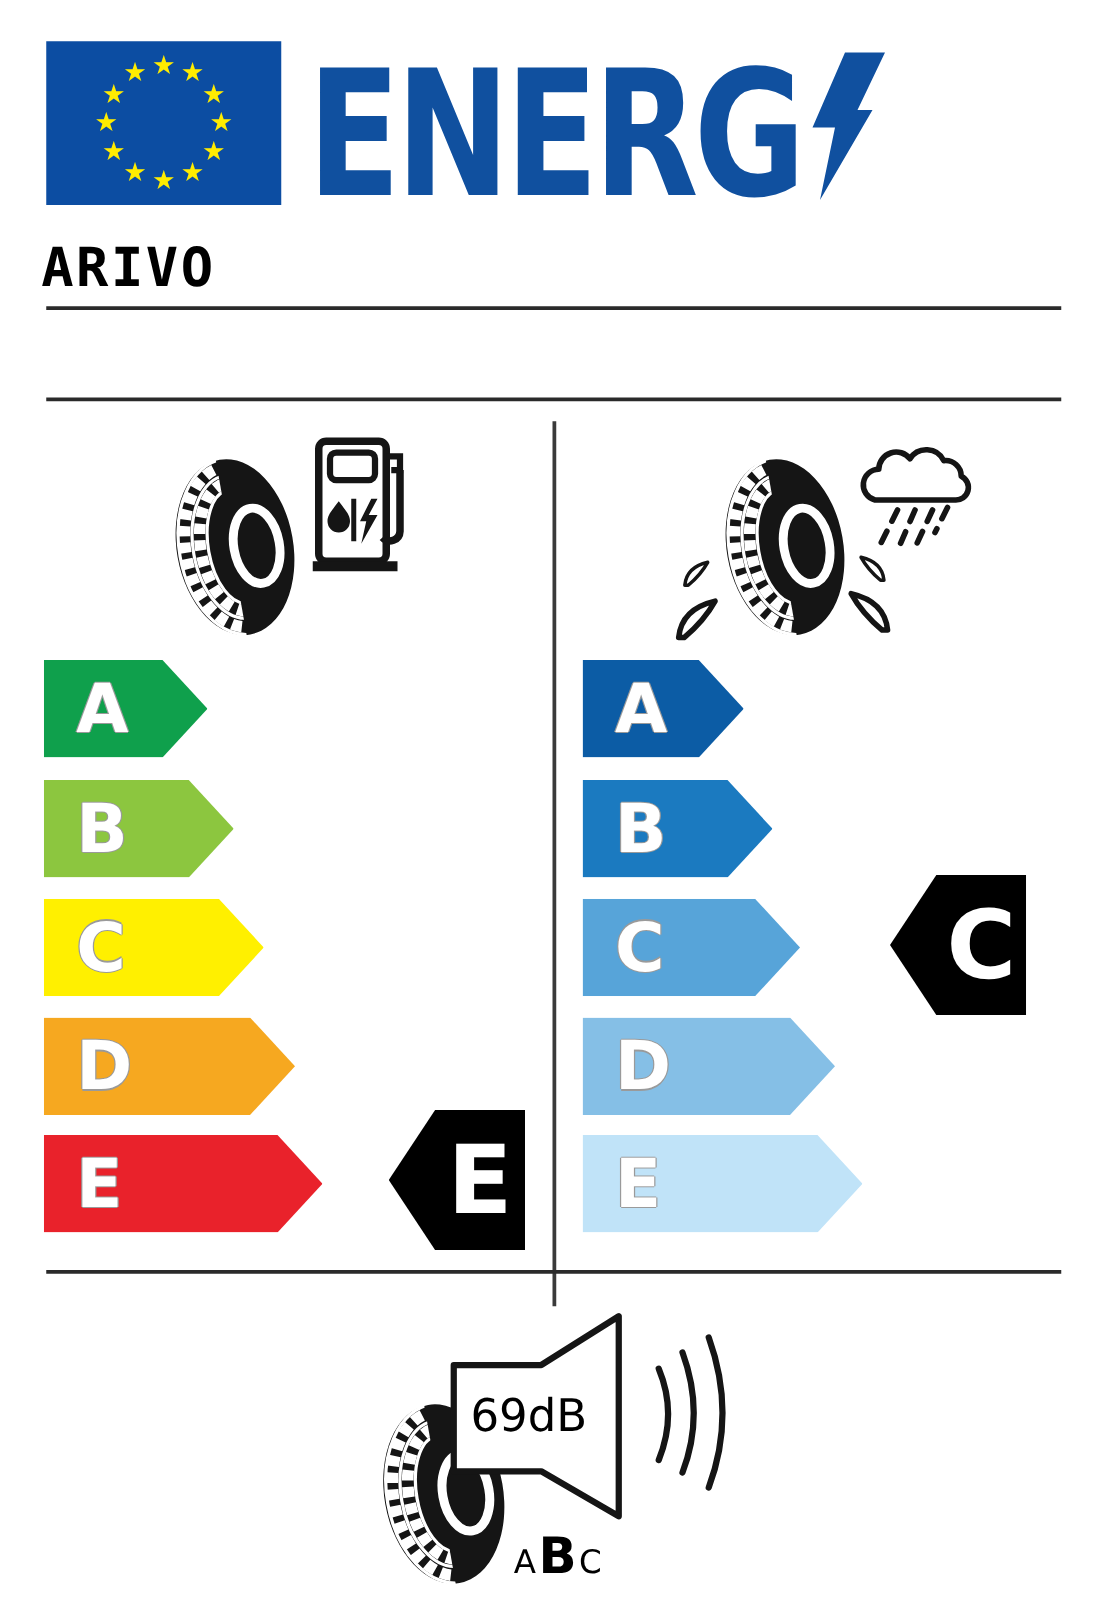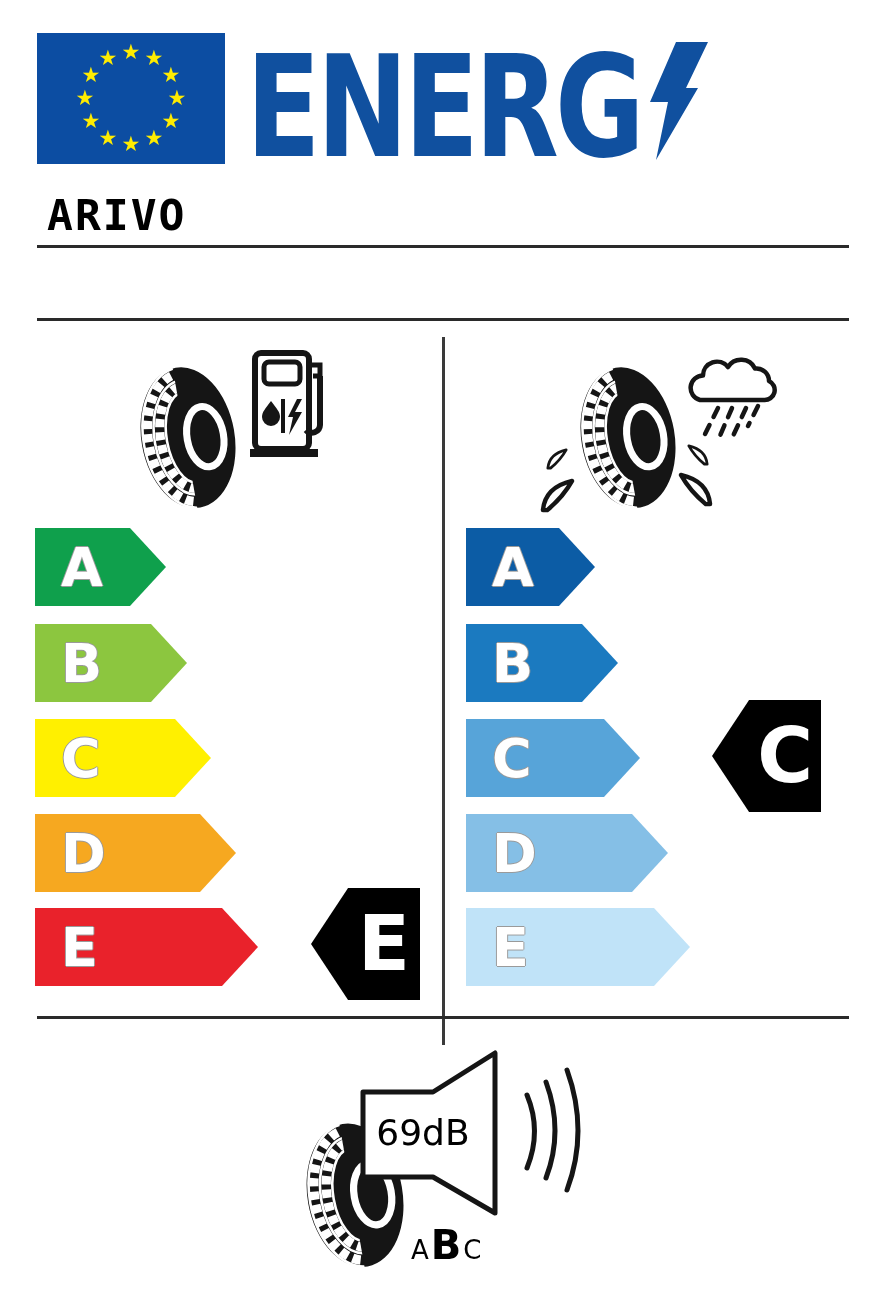--- a/index.html
+++ b/index.html
@@ -6,21 +6,21 @@
   .label{position:relative;width:886px;height:1299px;background:#fff;overflow:hidden;
          font-family:"DejaVu Sans",sans-serif;}
   .abs{position:absolute;}
 
   
   .eu-flag{left:37px;top:33px;width:188px;height:131px;}
   .eu-star{position:absolute;width:24px;height:24px;line-height:24px;text-align:center;
            font-size:21px;color:#FFEC00;}
 
   
-  .brand{left:47px;top:190px;font-family:"DejaVu Sans Mono","DejaVu Sans",monospace;
+  .brand{left:33px;top:190px;font-family:"DejaVu Sans Mono","DejaVu Sans",monospace;
          font-weight:bold;font-size:43px;letter-spacing:2px;color:#000;}
 
   .hline{height:3px;background:#2a2a2a;left:37px;width:812px;}
   .vline{left:442px;top:337px;width:3px;height:708px;background:#3a3a3a;}
 
   
   .arrow{position:absolute;height:78px;
          clip-path:polygon(0 0, calc(100% - 36px) 0, 100% 50%, calc(100% - 36px) 100%, 0 100%);}
   .arrow .lt{position:absolute;left:26px;top:50%;transform:translateY(-50%);
              font-size:54px;font-weight:bold;color:#fff;

